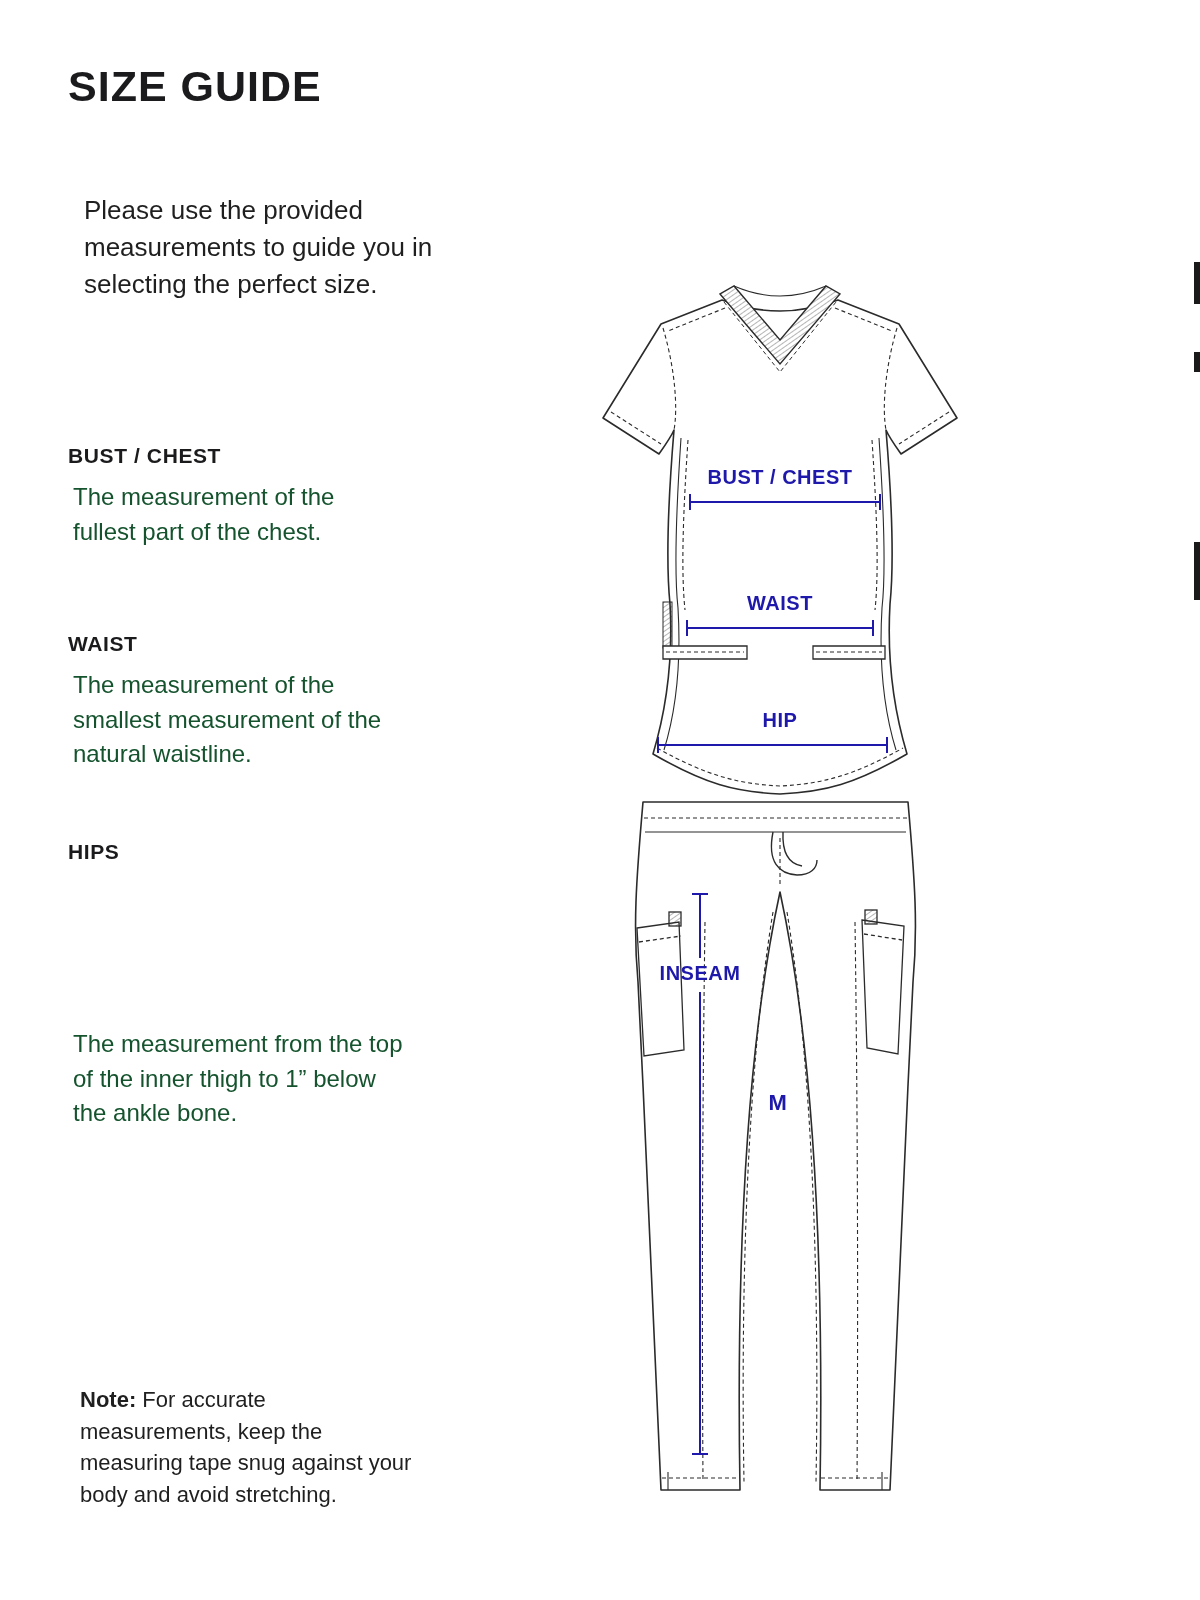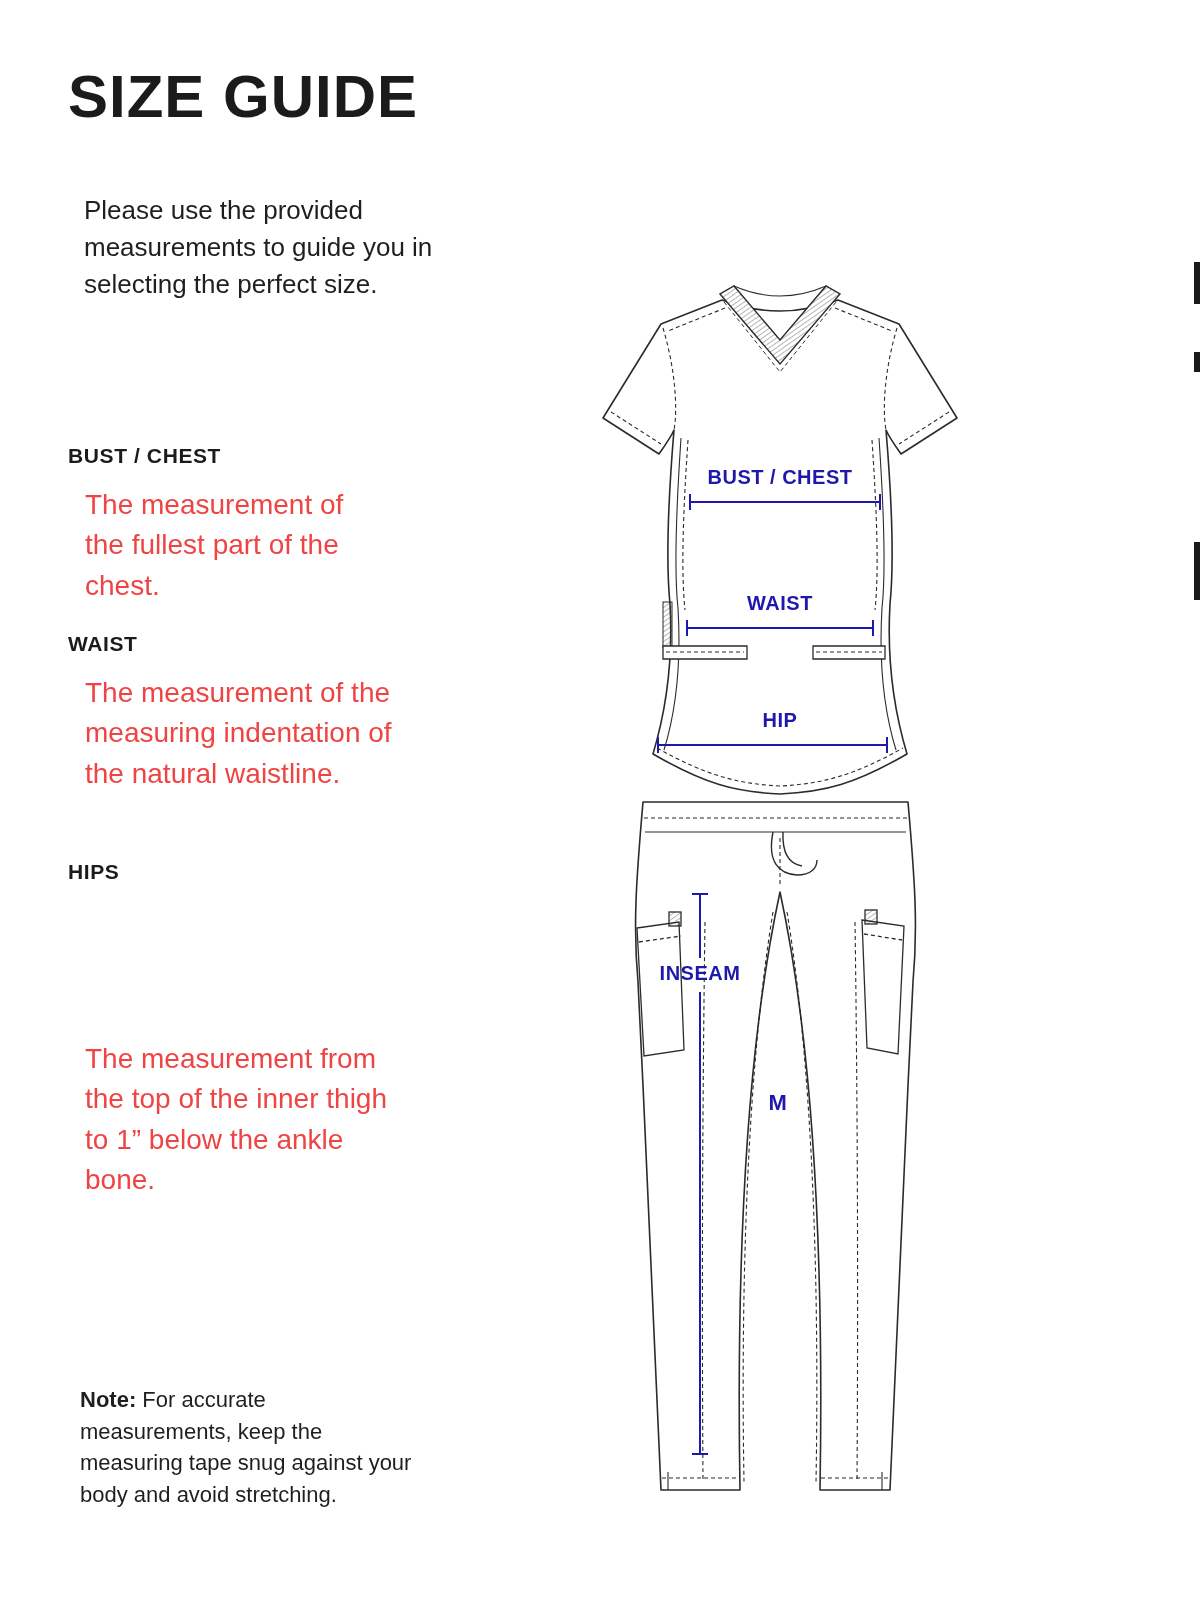--- a/index.html
+++ b/index.html
@@ -10,21 +10,21 @@
     background: #ffffff;
     overflow: hidden;
     font-family: "Liberation Sans", sans-serif;
     color: #1f1f1f;
   }
   h1.page-title {
     position: absolute;
     left: 68px;
     top: 62px;
     margin: 0;
-    font-size: 60px;
+    font-size: 43px;
     font-weight: 700;
     letter-spacing: 1px;
     color: #1b1b1d;
   }
   p.intro {
     position: absolute;
     left: 68px;
     top: 176px;
     width: 445px;
     margin: 16px;
@@ -37,24 +37,24 @@
     left: 68px;
   }
   section.term h2 {
     margin: 0 0 12px 0;
     font-size: 21px;
     font-weight: 700;
     letter-spacing: 0.6px;
     color: #1b1b1d;
   }
   section.term p {
-    margin: 17px;
-    font-size: 28px;
+    margin: 5px;
+    font-size: 24px;
     line-height: 1.44;
-    color: #ef4444;
+    color: #14532d;
   }
   p.note {
     position: absolute;
     left: 68px;
     top: 1372px;
     width: 338px;
     margin: 12px;
     font-size: 22px;
     line-height: 1.44;
     color: #1f1f1f;
@@ -76,24 +76,24 @@
 
   <p class="intro">Please use the provided measurements to guide you in selecting the perfect size.</p>
 
   <section class="term" style="top:444px">
     <h2>BUST / CHEST</h2>
     <p style="width:290px">The measurement of the fullest part of the chest.</p>
   </section>
 
   <section class="term" style="top:632px">
     <h2>WAIST</h2>
-    <p style="width:310px">The measurement of the measuring indentation of the natural waistline.</p>
-  </section>
-
-  <section class="term" style="top:860px">
+    <p style="width:310px">The measurement of the smallest measurement of the natural waistline.</p>
+  </section>
+
+  <section class="term" style="top:840px">
     <h2>HIPS</h2>
   </section>
 
   <section class="term" style="top:1022px">
     <p style="width:330px">The measurement from the top of the inner thigh to 1” below the ankle bone.</p>
   </section>
 
   <p class="note"><strong>Note:</strong> <span>For accurate measurements, keep the measuring tape snug against your body and avoid stretching.</span></p>
 
   <svg class="diagram" viewBox="0 0 470 1240" aria-hidden="true">

